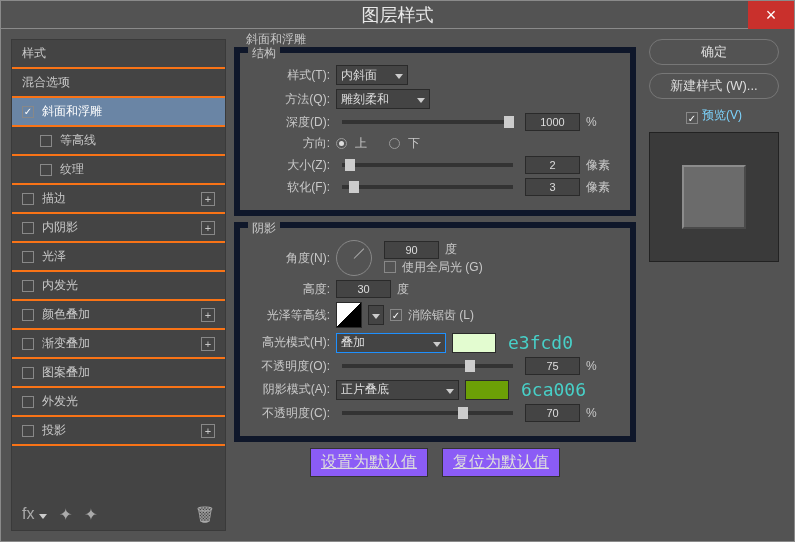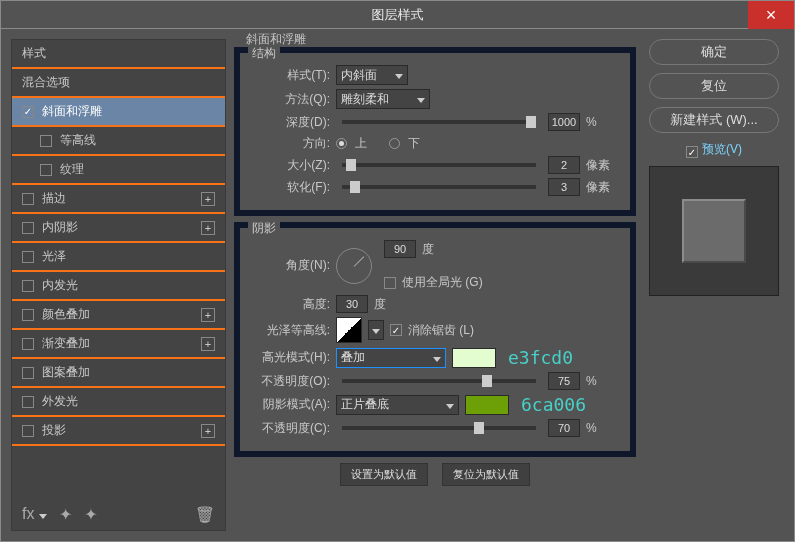--- a/index.html
+++ b/index.html
@@ -1,18 +1,18 @@
 <!DOCTYPE html>
 <html><head>
 <meta charset="utf-8">
 <style>
   * { box-sizing: border-box; margin: 0; padding: 0; font-family: "Microsoft YaHei", Arial, sans-serif; }
   body { background: #d4b8a8; width: 795px; height: 542px; position: relative; }
   .titlebar { height: 28px; background: #535353; display: flex; align-items: center; position: relative; border: 1px solid #8a8a8a; border-bottom: none; }
-  .titlebar-text { color: #e8e8e8; font-size: 13px; margin: 0 auto; }
+  .titlebar-text { color: #e8e8e8; font-size: 18px; margin: 0 auto; }
   .close-btn { position: absolute; right: 0; top: 0; width: 46px; height: 28px; background: #c9302c; color: #fff; display: flex; align-items: center; justify-content: center; font-size: 18px; cursor: pointer; }
   .dialog { background: #535353; height: 514px; border: 1px solid #8a8a8a; padding: 10px; display: flex; gap: 8px; }
   .sidebar { width: 215px; display: flex; flex-direction: column; border: 1px solid #3a3a3a; background: #444; }
   .sidebar-header, .sidebar-item { color: #c8c8c8; font-size: 12px; padding: 5px 10px; border-bottom: 2px solid #f97316; display: flex; align-items: center; justify-content: space-between; }
   .sidebar-item.selected { background: #6a85a5; color: #fff; }
   .sidebar-item .chk { width: 12px; height: 12px; border: 1px solid #888; margin-right: 8px; display: inline-flex; align-items: center; justify-content: center; font-size: 10px; color: #fff; }
   .sidebar-item .chk.checked::after { content: "✓"; }
   .sidebar-item .left { display: flex; align-items: center; }
   .sidebar-item .plus { width: 14px; height: 14px; border: 1px solid #888; display: flex; align-items: center; justify-content: center; font-size: 11px; }
   .sidebar-item.indent .left { padding-left: 18px; }
@@ -21,32 +21,32 @@
   .center { flex: 1; position: relative; }
   .fieldset { border: 6px solid #0f172a; margin-bottom: 6px; padding: 8px 10px 10px 10px; position: relative; }
   .fieldset-label, .outer-label { position: absolute; top: -8px; left: 8px; background: #535353; color: #c8c8c8; font-size: 12px; padding: 0 4px; }
   .outer { position: relative; padding-top: 8px; }
   .row { display: flex; align-items: center; color: #c8c8c8; font-size: 12px; margin: 4px 0; gap: 6px; }
   .row-label { width: 80px; text-align: right; }
   .dropdown { background: #444; border: 1px solid #2a2a2a; color: #ddd; height: 20px; padding: 0 4px; display: flex; align-items: center; justify-content: space-between; gap: 6px; }
   .chev::after { content: ""; border-left: 4px solid transparent; border-right: 4px solid transparent; border-top: 5px solid #ccc; display: inline-block; }
   .slider { flex: 1; height: 4px; background: #333; position: relative; margin: 0 6px; }
   .slider .thumb { position: absolute; top: -4px; width: 10px; height: 12px; background: #ccc; }
-  .numbox { width: 32px; height: 18px; background: #444; border: 1px solid #2a2a2a; color: #ddd; text-align: center; line-height: 16px; font-size: 11px; }
+  .numbox { width: 55px; height: 18px; background: #444; border: 1px solid #2a2a2a; color: #ddd; text-align: center; line-height: 16px; font-size: 11px; }
   .unit { width: 34px; }
   .radio { width: 11px; height: 11px; border-radius: 50%; border: 1px solid #999; display: inline-block; margin-right: 2px; position: relative;}
   .radio.checked::after { content:""; position:absolute; inset:2px; background:#ddd; border-radius:50%; }
   .chkbox { width: 12px; height: 12px; border: 1px solid #888; display: inline-flex; align-items: center; justify-content: center; font-size: 10px; color: #fff; }
   .chkbox.checked::after { content:"✓"; }
   .angle-dial { width: 36px; height: 36px; border: 1px solid #888; border-radius: 50%; margin-right: 6px; position: relative; }
   .angle-dial::after{content:"";position:absolute;width:14px;height:1px;background:#aaa;top:50%;left:50%;transform-origin:left;transform:rotate(-45deg);}
   .curve { width: 26px; height: 26px; background: linear-gradient(135deg,#fff 50%,#000 50%); border:1px solid #2a2a2a; }
   .swatch { width: 44px; height: 20px; border: 1px solid #2a2a2a; }
   .hexlabel { font-family: monospace; font-size: 18px; color: #48d0c8; margin-left: 6px; }
-  .btn-small { background: #404040; border: 1px solid #333; color: #ddd; padding: 3px 10px; font-size: 11px; cursor: pointer; }
+  .btn-small { background: #8b5cf6; border: 1px solid #333; color: #ddd; padding: 3px 10px; font-size: 16px; cursor: pointer; text-decoration: underline; }
   .footer-btns { display: flex; gap: 14px; justify-content: center; margin-top: 6px; }
   .rightcol { width: 140px; display: flex; flex-direction: column; align-items: center; gap: 8px; }
   .pill-btn { width: 130px; height: 26px; border: 1px solid #777; border-radius: 14px; color: #ddd; background: #535353; display: flex; align-items: center; justify-content: center; font-size: 13px; cursor: pointer; }
   .preview-chk { color: #7dd3fc; font-size: 12px; display: flex; align-items: flex-end; gap: 4px; }
   .preview-box { width: 130px; height: 130px; background: #3a3a3a; border: 1px solid #222; display:flex; align-items:center; justify-content:center; }
   .preview-inner { width: 64px; height: 64px; background: #6b6b6b; border-top:2px solid #8c8c8c; border-left:2px solid #8c8c8c; border-right:2px solid #4a4a4a; border-bottom:2px solid #4a4a4a;}
   .hl-dropdown { border:1px solid #1e90ff; }
 </style>
 </head>
 <body>
@@ -205,21 +205,21 @@
           <div class="numbox">3</div>
           <span class="unit">像素</span>
         </div>
       </div>
 
       <div class="fieldset">
         <span class="fieldset-label">阴影</span>
         <div class="row">
           <span class="row-label">角度(N):</span>
           <div class="angle-dial"></div>
-          <div style="display:flex;flex-direction:column;gap:16px">
+          <div style="display:flex;flex-direction:column;gap:0">
             <div style="display:flex;align-items:center;gap:6px">
               <div class="numbox">90</div>
               <span>度</span>
             </div>
             <div style="display:flex;align-items:center;gap:6px">
               <span class="chkbox"></span>
               <span>使用全局光 (G)</span>
             </div>
           </div>
         </div>
@@ -274,21 +274,20 @@
       </div>
       <div class="footer-btns">
         <div class="btn-small">设置为默认值</div>
         <div class="btn-small">复位为默认值</div>
       </div>
     </div>
   </div>
 
   <div class="rightcol">
     <div class="pill-btn">确定</div>
-    <div class="pill-btn">复位</div>
     <div class="pill-btn">新建样式 (W)...</div>
     <div class="preview-chk">
       <span class="chkbox checked"></span>
       <span>预览(V)</span>
     </div>
     <div class="preview-box">
       <div class="preview-inner"></div>
     </div>
   </div>
 </div>

